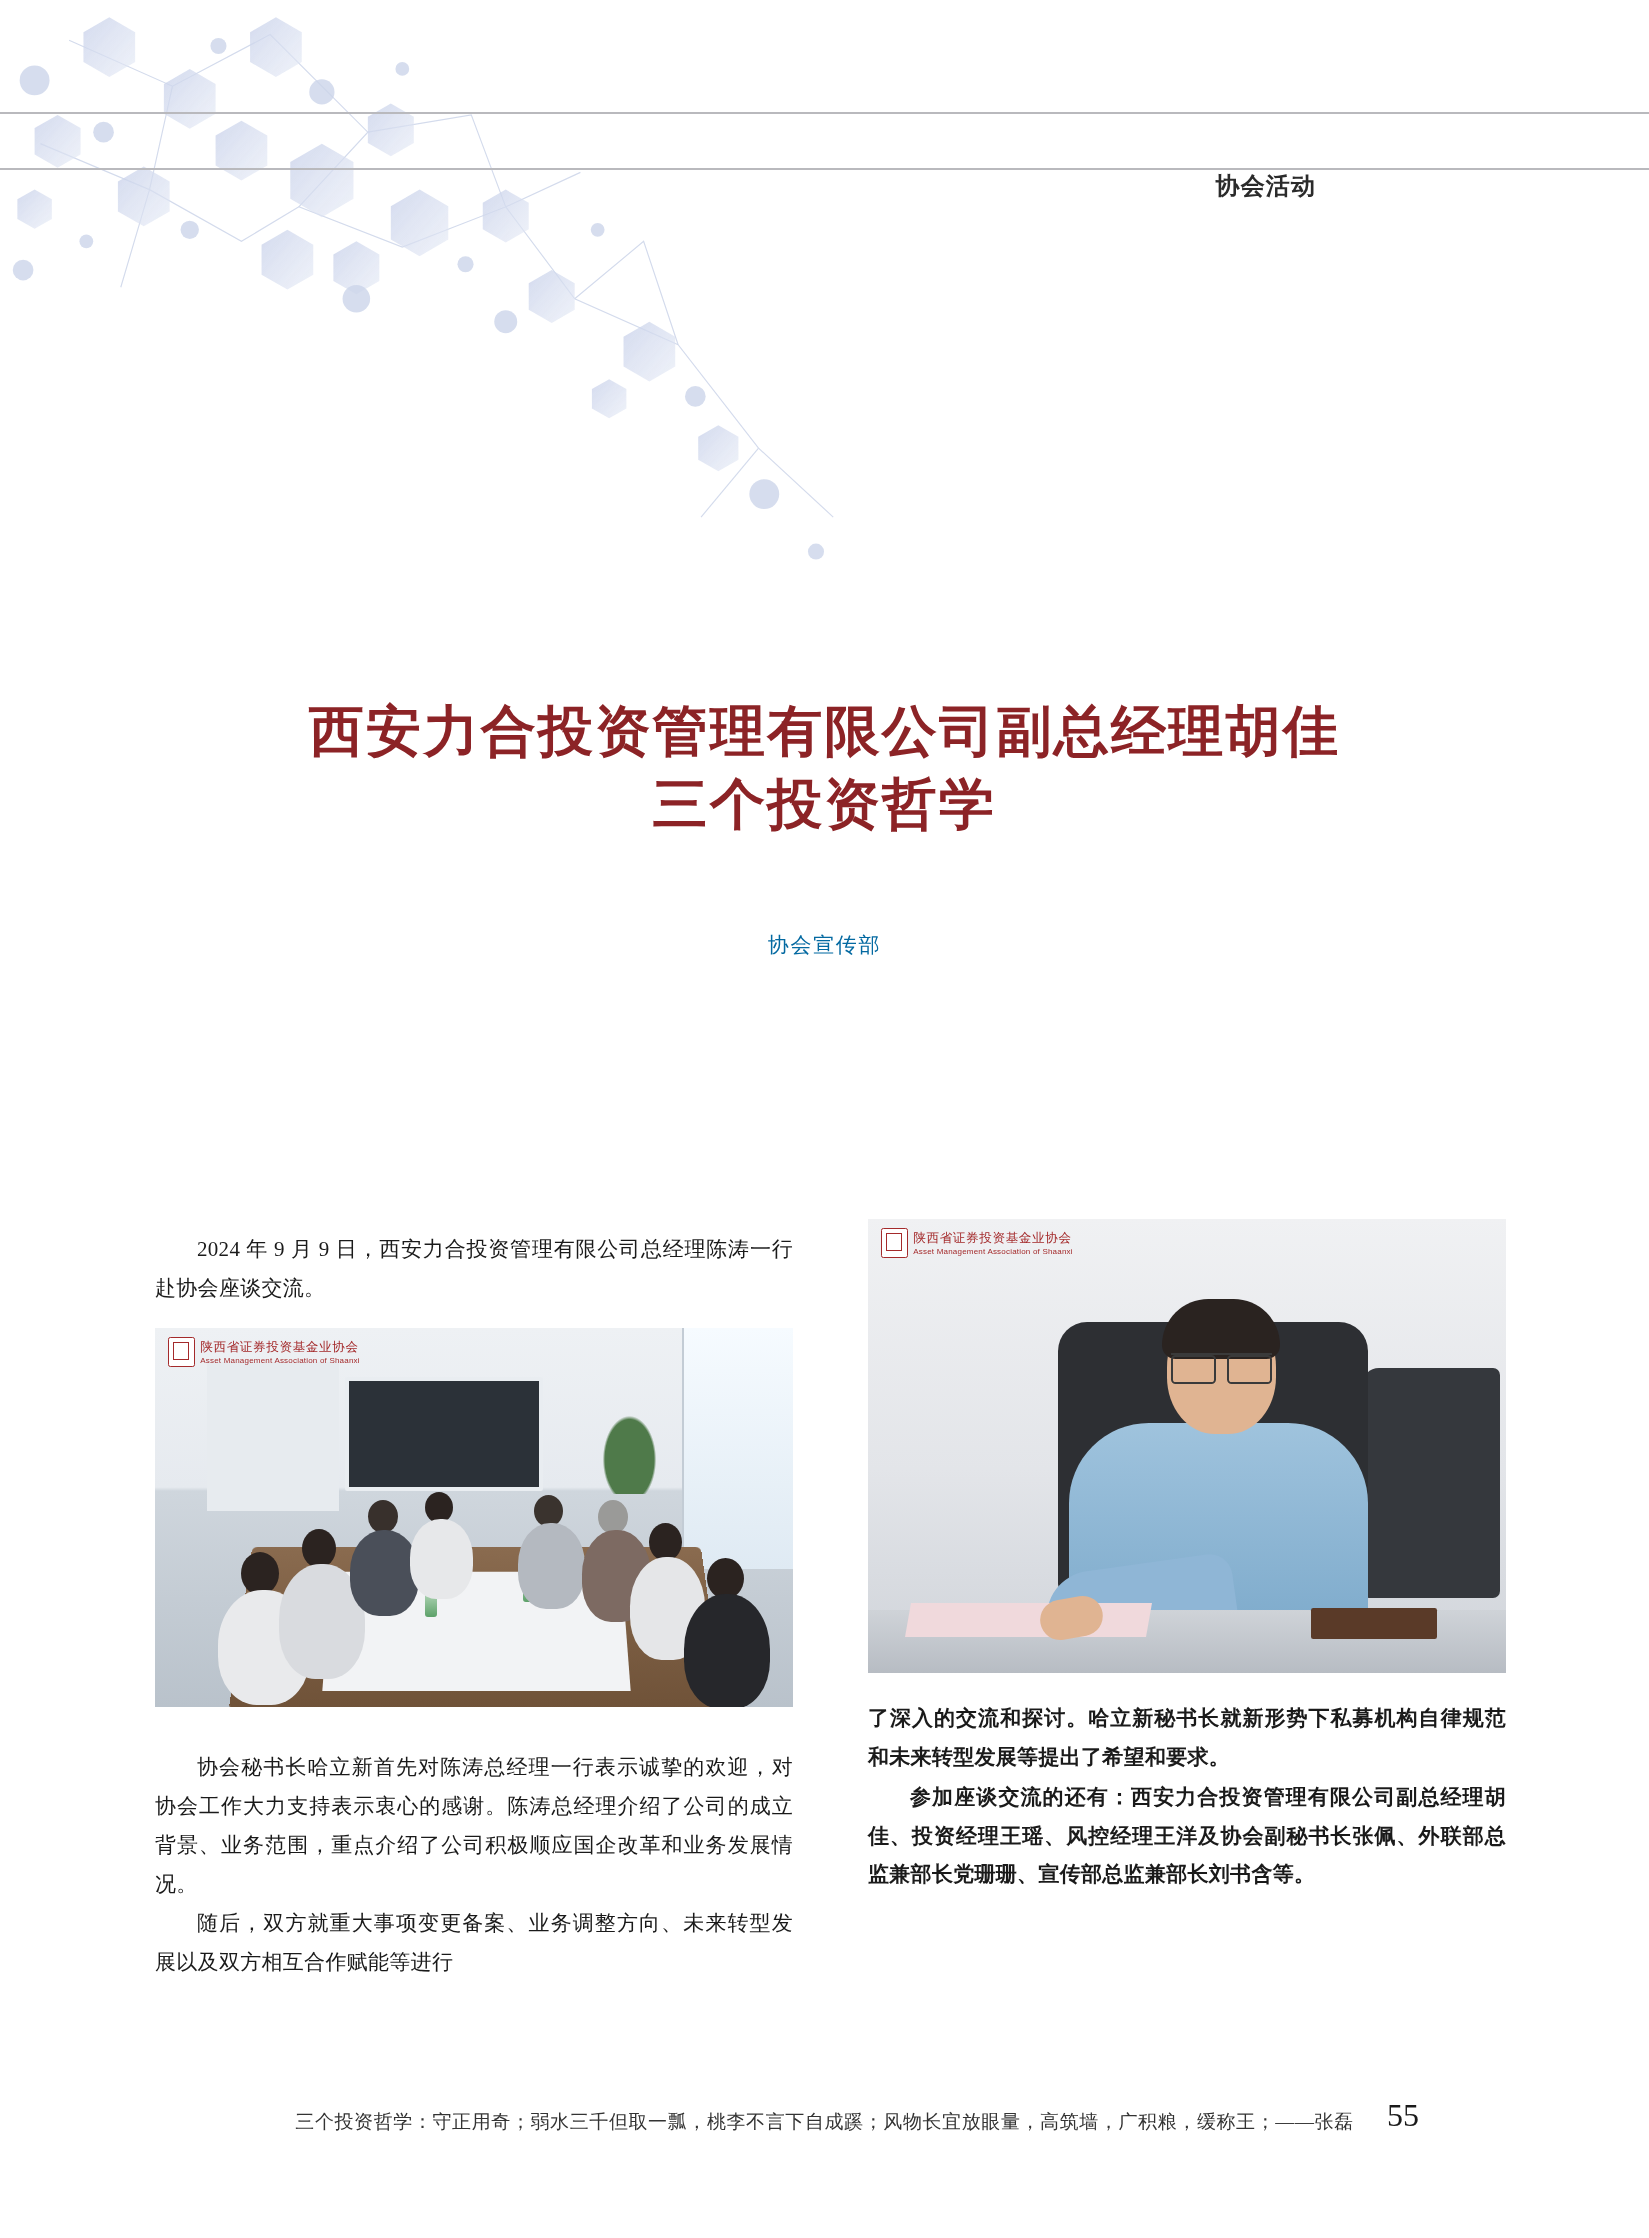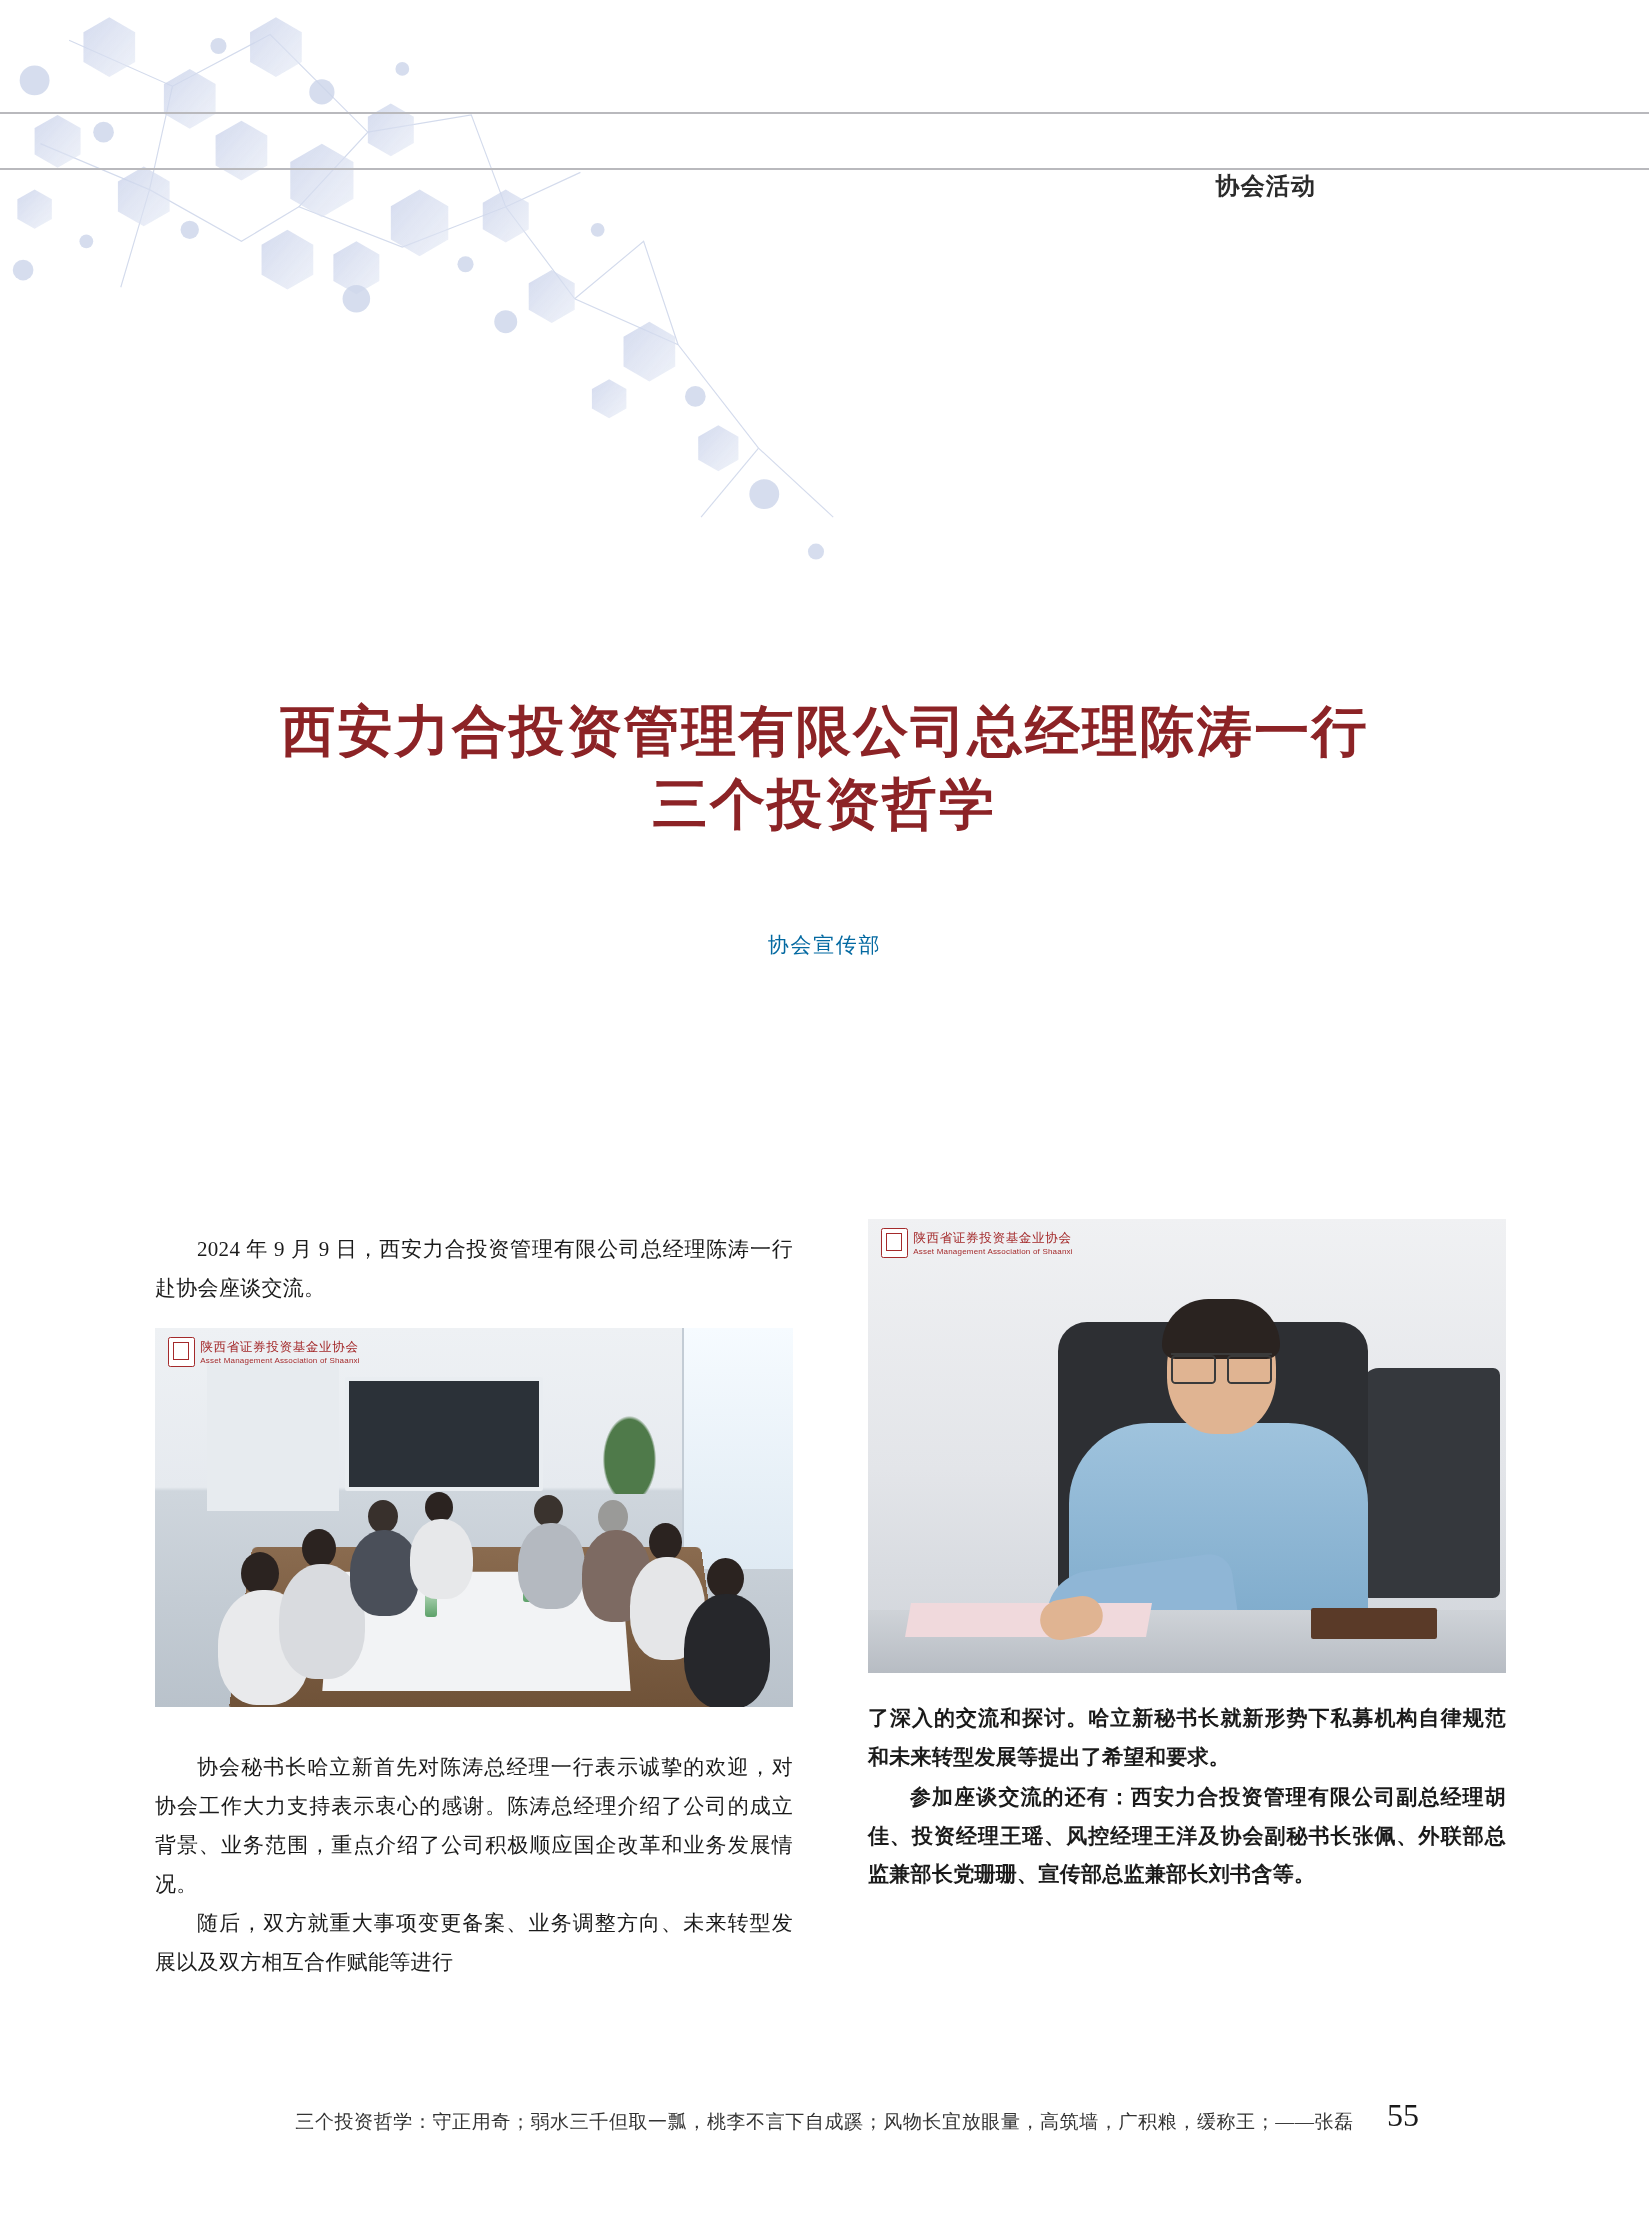--- a/index.html
+++ b/index.html
@@ -356,21 +356,21 @@
   </g>
 </svg>
 
 <div class="header-band">
   <div class="header-rule-top"></div>
   <div class="header-rule-bottom"></div>
   <div class="header-cn">协会活动</div>
 </div>
 
 <div class="title">
-  <div>西安力合投资管理有限公司总经理陈涛一行</div>
+  <div>西安力合投资管理有限公司副总经理胡佳</div>
   <div>三个投资哲学</div>
 </div>
 <div class="byline">协会宣传部</div>
 
 <div class="col col-left">
   <p class="para">2024 年 9 月 9 日，西安力合投资管理有限公司总经理陈涛一行赴协会座谈交流。</p>
 </div>
 
 <div class="photo photo-left">
   <div class="room-bg"></div>

